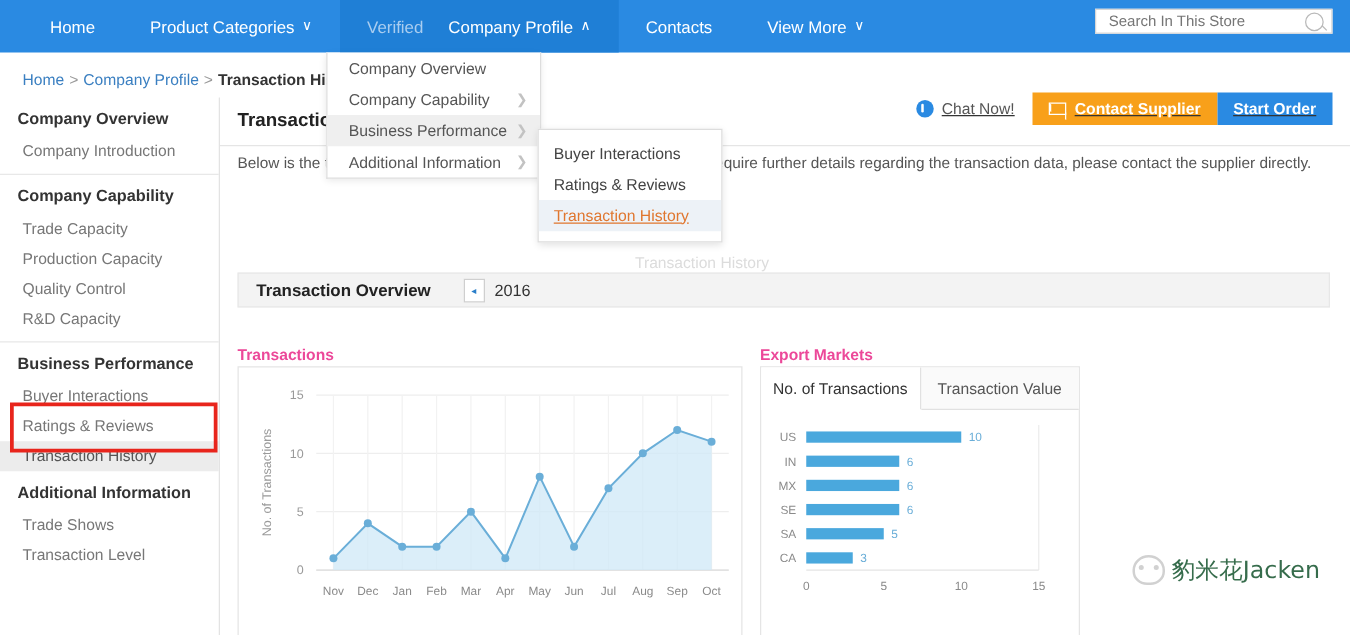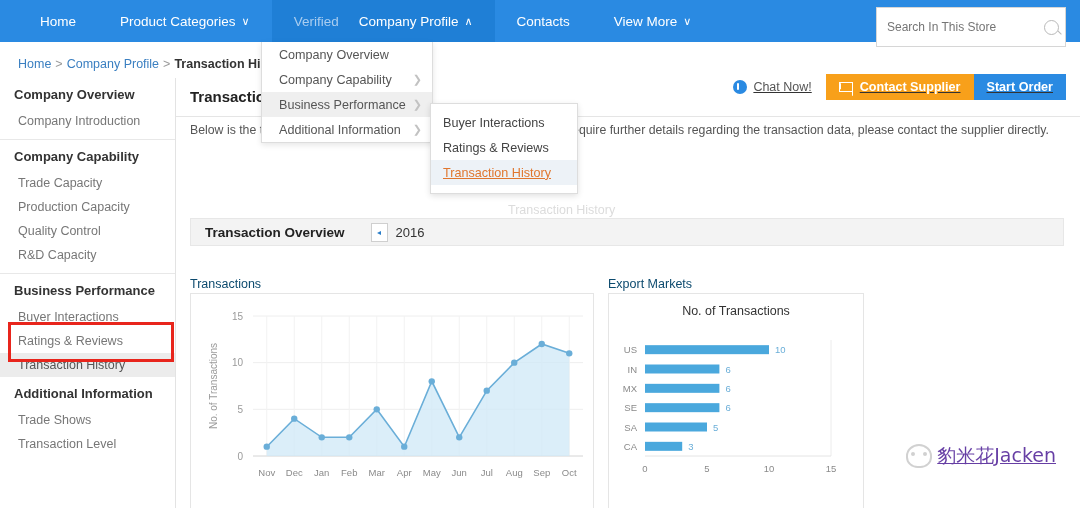--- a/index.html
+++ b/index.html
@@ -12,21 +12,21 @@
   .page{position:relative;width:1080px;height:508px;overflow:hidden;background:#fff;}
 
   
   .topnav{position:absolute;left:0;top:0;width:1080px;height:42px;background:#2a8ae2;}
   .nav-items{position:absolute;left:18px;top:0;height:42px;display:flex;align-items:stretch;}
   .nav-item{display:flex;align-items:center;justify-content:center;padding:0 22px;color:#fff;
     font-size:13.5px;white-space:nowrap;cursor:pointer;}
   .nav-item.active{background:#1f7fd6;}
   .nav-item .verified{color:#a9cdf0;margin-right:20px;}
   .caret{margin-left:6px;font-size:11px;display:inline-block;line-height:1;}
-  .searchbox{position:absolute;right:14px;top:7px;width:190px;height:40px;background:#fff;
+  .searchbox{position:absolute;right:14px;top:7px;width:190px;height:20px;background:#fff;
     border:1px solid #d6d6d6;display:flex;align-items:center;padding:0 8px;box-sizing:border-box;}
   .searchbox input{border:0;outline:0;flex:1;font-size:12px;color:#888;
     font-family:"Liberation Sans",sans-serif;background:transparent;}
   .search-icon{width:13px;height:13px;border:1.4px solid #b9b9b9;border-radius:50%;position:relative;flex:0 0 auto;}
   .search-icon::after{content:"";position:absolute;width:5px;height:1.4px;background:#b9b9b9;
     right:-4px;bottom:0px;transform:rotate(45deg);}
 
   
   .breadcrumb{position:absolute;left:18px;top:57px;font-size:12.5px;color:#666;white-space:nowrap;}
   .breadcrumb a{color:#3a7fc1;text-decoration:none;}
@@ -50,21 +50,21 @@
   .title-rule{position:absolute;left:0;top:38px;width:904px;height:1px;background:#e5e5e5;}
   .desc{position:absolute;left:14px;top:44px;width:880px;font-size:12.3px;color:#555;line-height:17px;}
   .ov-bar{position:absolute;left:14px;top:140px;width:874px;height:28px;background:#f3f3f3;
     border:1px solid #e7e7e7;box-sizing:border-box;display:flex;align-items:center;}
   .ov-title{font-size:13.5px;font-weight:bold;color:#222;margin-left:14px;}
   .ov-prev{margin-left:26px;width:15px;height:17px;border:1px solid #cfcfcf;background:#fff;
     display:flex;align-items:center;justify-content:center;font-size:8px;color:#2a7ec9;cursor:pointer;}
   .ov-year{margin-left:8px;font-size:13px;color:#333;}
 
   .card{position:absolute;border:1px solid #e5e5e5;background:#fff;box-sizing:border-box;}
-  .card-lbl{position:absolute;font-size:12.5px;color:#0c4a6e;}
+  .card-lbl{position:absolute;font-size:12.5px;color:#ec4899;font-weight:bold;}
 
   
   .lc-card{left:14px;top:215px;width:404px;height:216px;}
   .lc-lbl{left:14px;top:199px;}
   
   .bc-card{left:432px;top:215px;width:256px;height:216px;}
   .bc-lbl{left:432px;top:199px;}
 
   .tabs{position:absolute;left:0;top:0;width:100%;height:34px;display:flex;
     border-bottom:1px solid #e1e1e1;box-sizing:border-box;background:#fafafa;}
@@ -94,21 +94,21 @@
   .chat .bub::after{content:"";position:absolute;left:4px;top:3px;width:2px;height:7px;background:#fff;border-radius:1px;}
   .btn{height:26px;display:flex;align-items:center;padding:0 13px;color:#fff;font-size:12.6px;
     font-weight:bold;cursor:pointer;}
   .btn.orange{background:#f8a01a;margin-right:0;}
   .btn.blue{background:#2a8ae2;}
   .env{width:14px;height:10px;border:1.4px solid #fff;margin-right:7px;position:relative;box-sizing:border-box;}
   .env::after{content:"";position:absolute;left:0;top:0;width:11px;height:6px;
     border-left:1.4px solid #fff;border-right:1.4px solid #fff;transform:skewY(28deg);transform-origin:0 0;}
 
   .watermark{position:absolute;right:24px;top:443px;display:flex;align-items:center;
-    font-size:19px;color:#4c1d95;font-family:"DejaVu Sans",sans-serif;z-index:30;opacity:.85;text-decoration:underline;}
+    font-size:19px;color:#14532d;font-family:"DejaVu Sans",sans-serif;z-index:30;opacity:.85;}
   .wm-face{width:22px;height:20px;border:2px solid #c9c9c9;border-radius:50% 50% 45% 45%;margin-right:5px;
     position:relative;}
   .wm-face::before{content:"";position:absolute;left:3px;top:6px;width:4px;height:4px;border-radius:50%;background:#c9c9c9;}
   .wm-face::after{content:"";position:absolute;right:3px;top:6px;width:4px;height:4px;border-radius:50%;background:#c9c9c9;}
 
   .axis-txt{font-size:10px;fill:#9a9a9a;font-family:"Liberation Sans",sans-serif;}
   .val-txt{font-size:9.5px;fill:#6aaed8;font-family:"Liberation Sans",sans-serif;}
   .cat-txt{font-size:9.5px;fill:#8a8a8a;font-family:"Liberation Sans",sans-serif;}
 </style>
 </head>
@@ -256,20 +256,21 @@
           <circle cx="378.25" cy="59.33333333333334" r="3.2" fill="#6aaed8"></circle>
           <text x="378.25" y="182" text-anchor="middle" class="cat-txt">Oct</text>
           <text x="0" y="0" class="axis-txt" text-anchor="middle" transform="translate(26,92) rotate(-90)">No. of Transactions</text>
         </svg>
     </div>
 
     <div class="card-lbl bc-lbl">Export Markets</div>
     <div class="card bc-card">
       <div class="tabs">
         <div class="tab active">No. of Transactions</div>
+        <div class="tab">Transaction Value</div>
       </div>
       <svg id="barChart" width="254" height="178" viewBox="0 0 254 178" style="position:absolute;left:0;top:34px">
           <line x1="222" x2="222" y1="12" y2="128" stroke="#ececec" stroke-width="1"></line>
           <text x="28" y="25.166666666666664" text-anchor="end" class="cat-txt">US</text>
           <rect x="36" y="17.166666666666664" width="124" height="9" fill="#4aa8dd"></rect>
           <text x="166" y="25.166666666666664" class="val-txt">10</text>
           <text x="28" y="44.5" text-anchor="end" class="cat-txt">IN</text>
           <rect x="36" y="36.5" width="74.4" height="9" fill="#4aa8dd"></rect>
           <text x="116.4" y="44.5" class="val-txt">6</text>
           <text x="28" y="63.83333333333333" text-anchor="end" class="cat-txt">MX</text>

